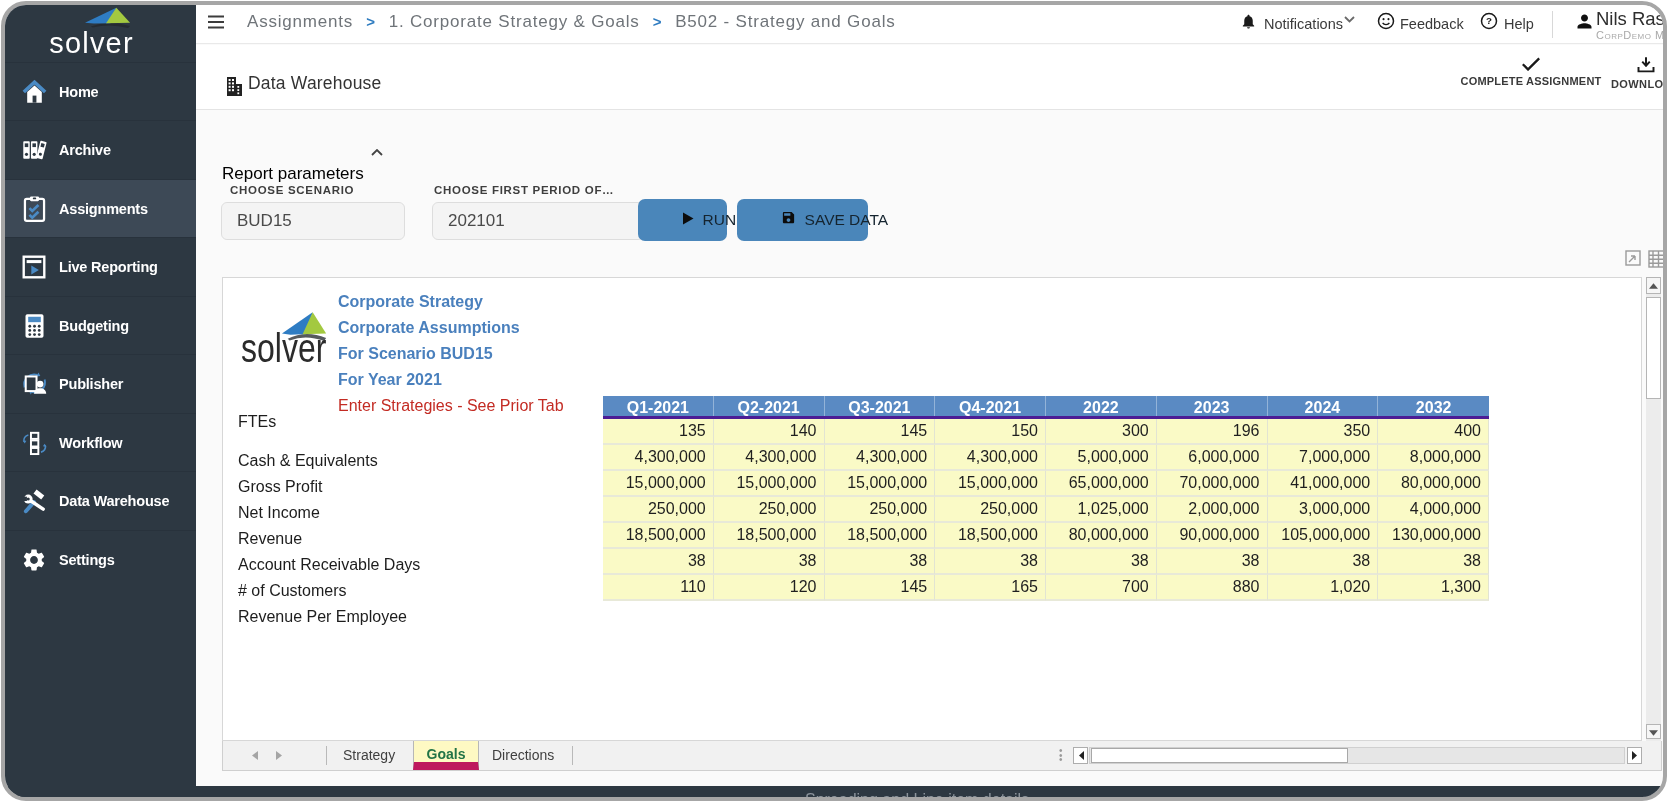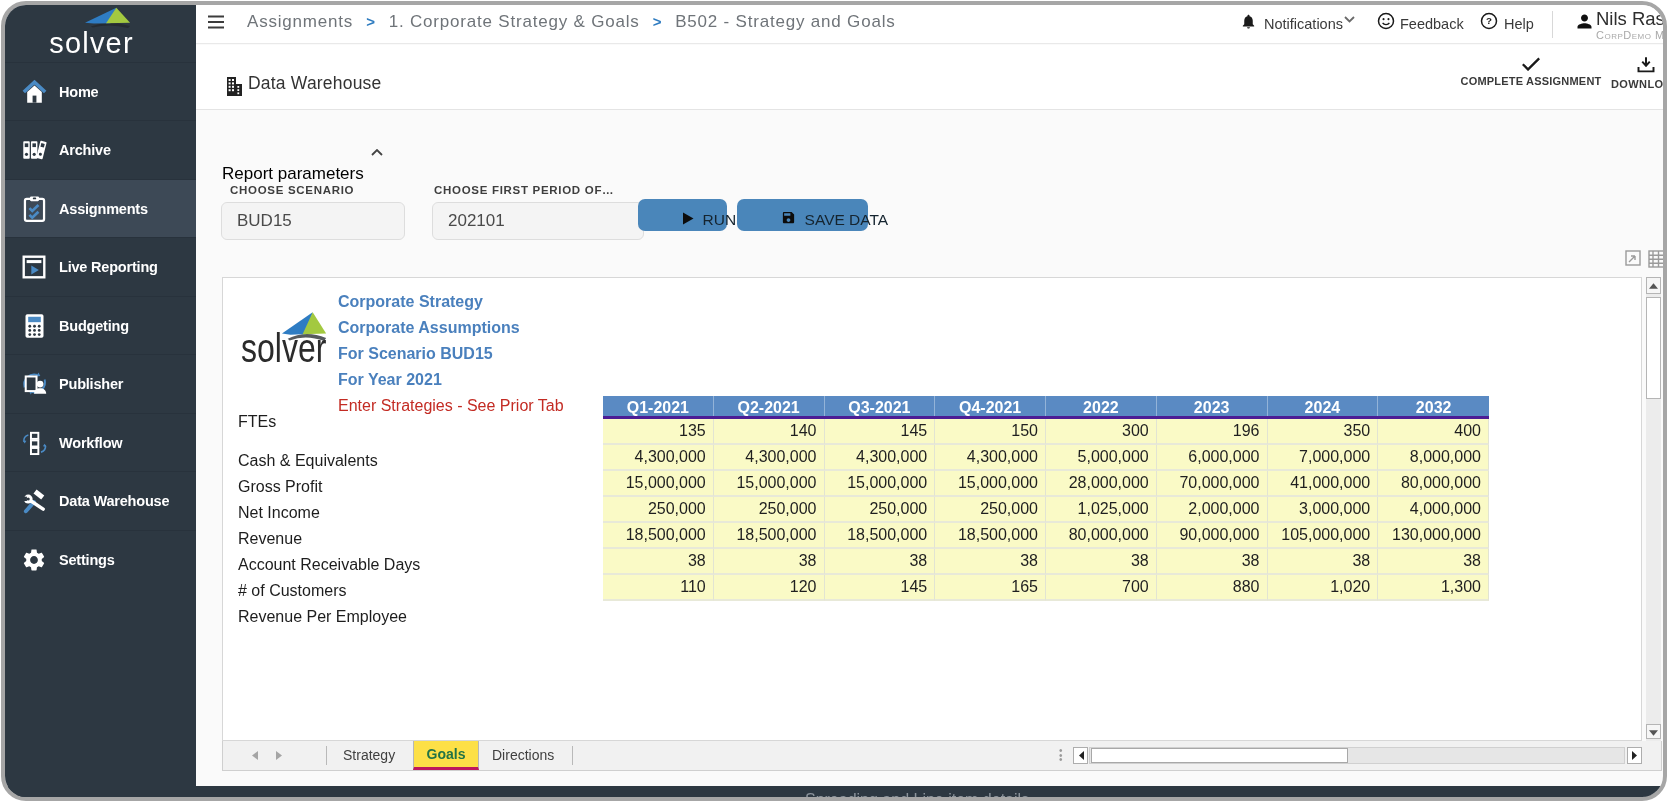--- a/index.html
+++ b/index.html
@@ -21,41 +21,41 @@
 .crumb { position:absolute; left:51px; top:7px; font-size:17px; color:#6f7479; letter-spacing:0.8px; white-space:nowrap; }
 .crumb b { color:#2f7cc0; font-weight:700; padding:0 13px; font-size:15px; }
 .tr-txt { font-size:14.5px; color:#3a3a3a; }
 .uname { position:absolute; left:1400px; top:3px; font-size:18.5px; color:#2e2e2e; white-space:nowrap; }
 .uorg { position:absolute; left:1400px; top:24px; font-size:11px; color:#a9a9a9; font-variant:small-caps; letter-spacing:0.5px; white-space:nowrap; }
 .actbtn { position:absolute; text-align:center; font-size:11px; font-weight:700; color:#3a3a3a; letter-spacing:0.2px; }
 .rp { position:absolute; left:217px; top:139px; font-size:17px; color:#000000;margin-top:20px; }
 .plabel { position:absolute; top:179px; font-size:11.5px; font-weight:700; color:#3e3e3e; letter-spacing:0.7px; }
 .pinput { position:absolute; top:197px; height:38px; background:#f4f4f4; border:1px solid #ddd; border-radius:6px;
   font-size:17px; color:#4a4a4a; line-height:36px; padding-left:15px; }
-.btn { position:absolute; top:194px; height:32px; background:#4a86ba; border-radius:7px; color:#15242f;
+.btn { position:absolute; top:194px; height:42px; background:#4a86ba; border-radius:7px; color:#15242f;
   font-size:15.5px; text-align:center; line-height:42px; white-space:nowrap;padding-left:44px; }
 .report { position:absolute; left:217px; top:272px; width:1420px; height:464px; background:#fff; border:1px solid #d7d7d7; overflow:hidden; }
 .rtitle { position:absolute; left:115px; top:11px; line-height:26px; font-size:16px; font-weight:700; color:#4a80bd; white-space:nowrap; }
 .rtitle .red { color:#c32b23; font-weight:400; }
 .rlogo-txt { position:absolute; left:18px; top:50px; line-height:40px; font-size:40px; color:#2b2b2b; transform:scaleX(0.8); transform-origin:0 0; }
 .rtable { position:absolute; left:380px; top:118px; width:886px; }
 .trow { display:flex; height:26px; }
 .trow.thead { height:23px; background:#5a8ac3; border-bottom:3px solid #4c1d95; }
 .hc { width:110.75px; text-align:center; color:#fff; font-weight:700; font-size:16px; line-height:23px; border-right:1px solid rgba(255,255,255,0.35); }
 .hc:last-child { border-right:none; }
 .tc { width:110.75px; text-align:right; font-size:16px; color:#1f1f1f; line-height:24px; padding-right:7px;
   background:#fafac6; border-right:1.5px solid #e2e4d2; border-bottom:2px solid #e8e9d8; }
 .rlab { position:absolute; left:15px; height:26px; line-height:24px; font-size:16px; color:#1d1d1d; white-space:nowrap; }
 .vscroll { position:absolute; left:1641px; top:272px; width:15px; height:464px; background:#ececec; }
 .sbtn { position:absolute; background:#f6f6f6; border:1px solid #b5b5b5; width:15px; height:17px; text-align:center; }
 .vthumb { position:absolute; left:0; top:20px; width:15px; height:102px; background:#fff; border:1px solid #b5b5b5; }
 .tabstrip { position:absolute; left:217px; top:736px; width:1440px; height:30px; background:#f1f1f1; border:1px solid #cfcfcf; border-top:none; }
 .tab { position:absolute; top:0; height:29px; line-height:28px; font-size:14px; color:#3f3f3f; }
-.goals { position:absolute; left:190px; top:0; width:66px; height:29px; background:#fde047; border-left:1px solid #b7b7b7; border-right:1px solid #b7b7b7;
-  border-bottom:3px solid #be185d; text-align:center; line-height:26px; font-size:14px; font-weight:700; color:#217346; }
+.goals { position:absolute; left:190px; top:0; width:66px; height:29px; background:#fef9c3; border-left:1px solid #b7b7b7; border-right:1px solid #b7b7b7;
+  border-bottom:8px solid #be185d; text-align:center; line-height:26px; font-size:14px; font-weight:700; color:#217346; }
 .vsep { position:absolute; top:5px; height:19px; width:1px; background:#b9b9b9; }
 .hbtn { position:absolute; top:6px; width:15px; height:17px; background:#fff; border:1px solid #adadad; text-align:center; }
 .htrack { position:absolute; left:866px; top:6px; width:536px; height:17px; background:#e6e6e6; border:1px solid #d0d0d0; }
 .hthumb { position:absolute; left:1px; top:0px; width:257px; height:15px; background:#fff; border:1px solid #a8a8a8; }
 .bottombar { position:absolute; left:0; top:766px; width:1662px; height:31px; background:#2d3842;margin-top:15px; }
 .bbtxt { position:absolute; left:191px; width:1465px; top:4px; text-align:center; line-height:20px; font-size:16px; color:#8d959d; }
 </style></head>
 <body>
 <div class="win">
   <div class="sidebar">
@@ -349,21 +349,21 @@
           <div class="tc">5,000,000</div>
           <div class="tc">6,000,000</div>
           <div class="tc">7,000,000</div>
           <div class="tc">8,000,000</div>
         </div>
 <div class="trow">
           <div class="tc">15,000,000</div>
           <div class="tc">15,000,000</div>
           <div class="tc">15,000,000</div>
           <div class="tc">15,000,000</div>
-          <div class="tc">28,000,000</div>
+          <div class="tc">65,000,000</div>
           <div class="tc">70,000,000</div>
           <div class="tc">41,000,000</div>
           <div class="tc">80,000,000</div>
         </div>
 <div class="trow">
           <div class="tc">250,000</div>
           <div class="tc">250,000</div>
           <div class="tc">250,000</div>
           <div class="tc">250,000</div>
           <div class="tc">1,025,000</div>

